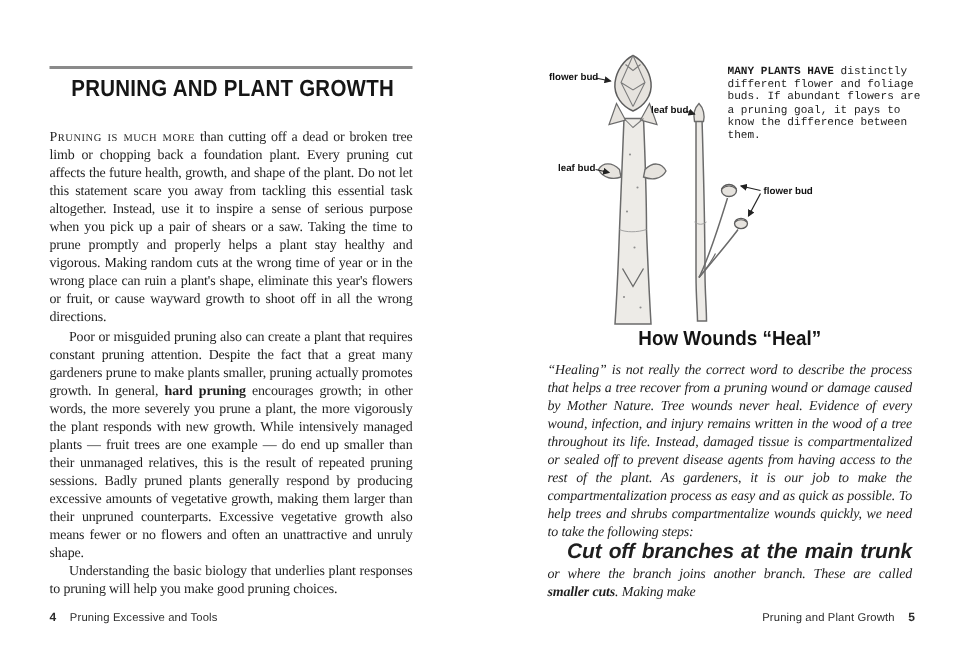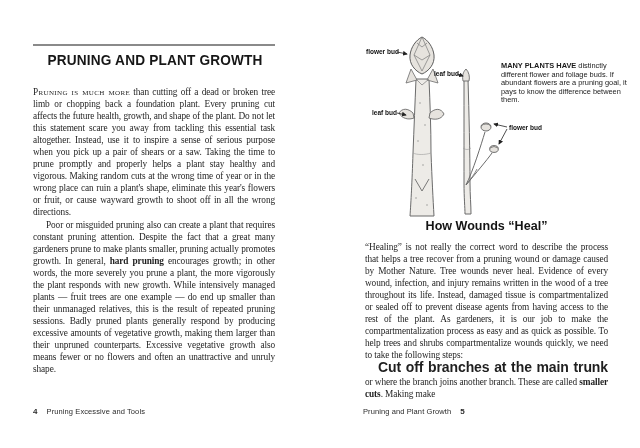--- a/index.html
+++ b/index.html
@@ -41,67 +41,67 @@
     font-family: "Liberation Sans", sans-serif;
     font-weight: 700; font-size: 14px; letter-spacing: -0.1px;
   }
 
   .footer {
     position: absolute; top: 407px;
     font-family: "Liberation Sans", sans-serif;
     font-size: 7.5px; color: #2b2b2b; letter-spacing: 0.1px;
   }
   .footer-left { left: 33px; }
-  .footer-right { left: 363px; width: 247px; text-align: left; }
+  .footer-right { left: 363px; width: 247px; text-align: right; }
   .pgnum { font-weight: 700; font-size: 8px; }
   .footer-left .pgnum { margin-right: 9px; }
   .footer-right .pgnum { margin-left: 9px; }
 
   
   .figure-svg { position: absolute; left: 363px; top: 33px; }
   .fig-label {
     position: absolute;
     font-family: "Liberation Sans", sans-serif;
     font-weight: 700; font-size: 6.5px; color: #111;
     white-space: nowrap;
   }
   .fig-label-0 { left: 366px; top: 48px; }
   .fig-label-1 { left: 372px; top: 109px; }
   .fig-label-2 { left: 434px; top: 70px; }
   .fig-label-3 { left: 509px; top: 124px; }
   .fig-caption {
-    position: absolute; left: 501px; top: 44px; width: 130px;
-    font-family: Liberation Sans, sans-serif;
+    position: absolute; left: 485px; top: 44px; width: 130px;
+    font-family: Liberation Mono, monospace;
     font-size: 7.4px; line-height: 8.6px; color: #1a1a1a;
     letter-spacing: 0;
-    margin-top: 18px;
   }
 
   
   .heading-right {
     position: absolute; left: 363px; top: 218px; width: 247px;
     text-align: center;
     font-family: "Liberation Sans", sans-serif;
     font-weight: 700; font-size: 13.5px;
     transform: scaleX(0.93); transform-origin: 50% 50%;
     color: #141414; white-space: nowrap;
   }
-  .body-right { left: 365px; top: 241px; width: 243px; }
+  .body-right { left: 365px; top: 241px; width: 243px; font-style: italic; }
 </style>
 </head>
 <body>
 
 <div class="spread">
 
   <div class="rule-left"></div>
   <div class="title-left">PRUNING AND PLANT GROWTH</div>
 
   <div class="body-col body-left">
     <p><span class="sc">Pruning is much more</span><span> than cutting off a dead or broken tree limb or chopping back a foundation plant. Every pruning cut affects the future health, growth, and shape of the plant. Do not let this statement scare you away from tackling this essential task altogether. Instead, use it to inspire a sense of serious purpose when you pick up a pair of shears or a saw. Taking the time to prune promptly and properly helps a plant stay healthy and vigorous. Making random cuts at the wrong time of year or in the wrong place can ruin a plant's shape, eliminate this year's flowers or fruit, or cause wayward growth to shoot off in all the wrong directions.</span></p>
     <p class="indent"><span>Poor or misguided pruning also can create a plant that requires constant pruning attention. Despite the fact that a great many gardeners prune to make plants smaller, pruning actually promotes growth. In general, </span><span class="b">hard pruning</span><span> encourages growth; in other words, the more severely you prune a plant, the more vigorously the plant responds with new growth. While intensively managed plants — fruit trees are one example — do end up smaller than their unmanaged relatives, this is the result of repeated pruning sessions. Badly pruned plants generally respond by producing excessive amounts of vegetative growth, making them larger than their unpruned counterparts. Excessive vegetative growth also means fewer or no flowers and often an unattractive and unruly shape.</span></p>
+    <p class="indent"><span>Understanding the basic biology that underlies plant responses to pruning will help you make good pruning choices.</span></p>
   </div>
 
   <div class="footer footer-left">
     <span class="pgnum">4</span><span>Pruning Excessive and Tools</span>
   </div>
 
   <svg class="figure-svg" width="150" height="195" viewBox="0 0 150 195">
     <defs>
       <marker id="ah" markerWidth="6" markerHeight="6" refX="5" refY="3" orient="auto">
         <path d="M0,0 L6,3 L0,6 Z" fill="#222"></path>

